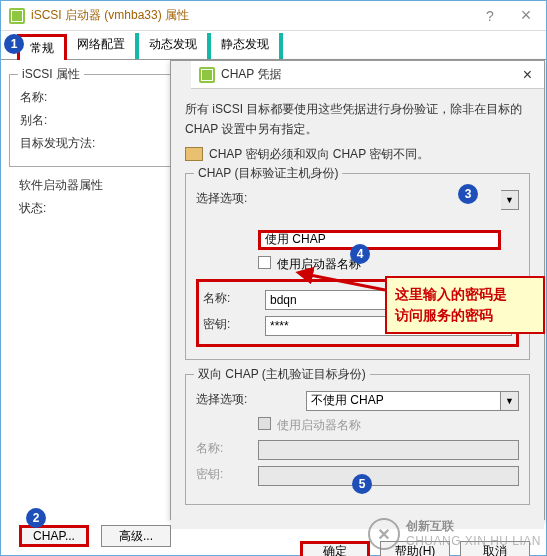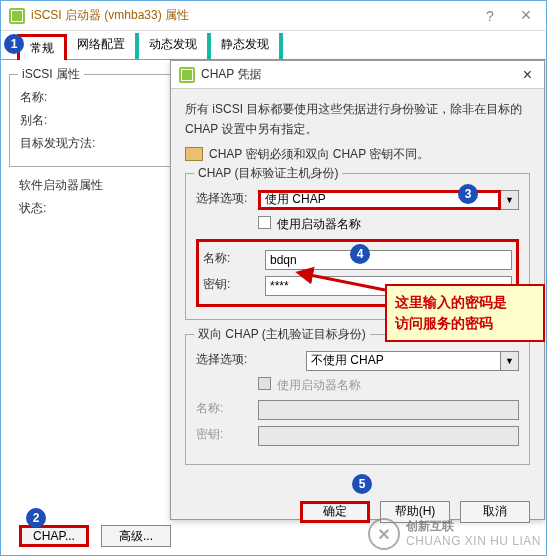--- a/index.html
+++ b/index.html
@@ -21,21 +21,21 @@
   .tab.active { border: 3px solid #c00; border-bottom: none; background: #fff; position: relative; top: 1px; }
   
   
   .group { border: 1px solid #aaa; margin: 8px; padding: 8px 10px; position: relative; }
   .group-legend { position: absolute; top: -9px; left: 8px; background: #fff; padding: 0 4px; color: #333; }
   .row { display: flex; align-items: center; margin: 6px 0; }
   .row .label { width: 90px; color: #333; text-align: left; }
   
   
   .dialog { position: absolute; left: 170px; top: 60px; width: 375px; height: 460px; background: #f0f0f0; border: 1px solid #999; box-shadow: 0 2px 6px rgba(0,0,0,0.2); }
-  .dlg-titlebar { height: 28px; background: #fff; border-bottom: 1px solid #ccc; display: flex; align-items: center; padding: 0 8px; }
+  .dlg-titlebar { height: 28px; background: #fff; border-bottom: 1px solid #ccc; display: flex; align-items: center; padding: 0 8px; margin-left: 20px; }
   .dlg-titlebar .icon-vmware { width: 16px; height: 16px; background: #8dc63f; border-radius: 2px; position: relative; margin-right: 6px; }
   .dlg-titlebar .icon-vmware::after { content: ""; position: absolute; left: 2px; top: 2px; width: 10px; height: 10px; border: 1px solid #fff; }
   .dlg-titlebar .title { flex: 1; color: #333; }
   .dlg-titlebar .close { font-size: 16px; color: #333; padding: 0 4px; }
   .dlg-body { padding: 10px 14px; background: #f0f0f0; }
   .instruction { font-size: 12px; color: #333; line-height: 1.7; margin-bottom: 6px; }
   .instruction2 { font-size: 12px; color: #333; display: flex; align-items: center; gap: 6px; margin-bottom: 10px; }
   .instruction2 .chap-icon { width: 18px; height: 14px; background: #e8c070; border: 1px solid #a08040; }
   
   .fieldset { border: 1px solid #aaa; padding: 10px 10px 12px 10px; position: relative; margin-bottom: 14px; }
@@ -53,21 +53,21 @@
   
   
   .bottom-row { display: flex; justify-content: flex-end; gap: 10px; padding: 12px 14px; }
   .btn { min-width: 70px; height: 22px; border: 1px solid #888; background: #f4f4f4; display: flex; align-items: center; justify-content: center; padding: 0 10px; font-size: 12px; }
   .btn.outlined { border: 3px solid #c00; }
   
   
   .circled { position: absolute; width: 20px; height: 20px; border-radius: 50%; background: #1e4fb8; color: #fff; display: flex; align-items: center; justify-content: center; font-size: 12px; font-weight: bold; z-index: 50; }
   
   
-  .callout { position: absolute; right: 2px; top: 276px; width: 160px; background: #fffecb; border: 2px solid #c00; padding: 6px 8px; font-size: 14px; color: #c00; z-index: 40; line-height: 1.5; font-weight: bold; margin-top: 8px;}
+  .callout { position: absolute; right: 2px; top: 276px; width: 160px; background: #fffecb; border: 2px solid #c00; padding: 6px 8px; font-size: 14px; color: #c00; z-index: 40; line-height: 1.5; font-weight: bold;}
   .arrow { position: absolute; z-index: 35; }
   .arrow svg { overflow: visible; }
   
   
   .main-bottom { position: absolute; bottom: 8px; left: 18px; display: flex; gap: 12px; }
   .main-bottom .btn { min-width: 70px; }
   
   
   .watermark { position: absolute; right: 6px; bottom: 6px; display: flex; align-items: center; gap: 6px; opacity: 0.7; }
   .watermark .wm-icon { width: 32px; height: 32px; border: 2px solid #888; border-radius: 50%; display: flex; align-items: center; justify-content: center; font-weight: bold; font-size: 16px; color: #888; }
@@ -130,21 +130,21 @@
     <div class="instruction">所有 iSCSI 目标都要使用这些凭据进行身份验证，除非在目标的 CHAP 设置中另有指定。</div>
     <div class="instruction2">
       <span class="chap-icon"></span>
       <span>CHAP 密钥必须和双向 CHAP 密钥不同。</span>
     </div>
 
     <div class="fieldset">
       <div class="fieldset-legend">CHAP (目标验证主机身份)</div>
       <div class="frow">
         <span class="flabel">选择选项:</span>
-        <input class="finput red-box" readonly="" style="flex: 1 1 0%;" value="使用 CHAP">
+        <input class="finput red-box" readonly="" style="flex: 1 1 0%; margin-top: 40px;" value="使用 CHAP">
         <span class="dropdown-btn">▼</span>
       </div>
       <div class="frow" style="padding-left:62px;">
         <span class="checkbox"></span>
         <span>使用启动器名称</span>
       </div>
       <div style="border:3px solid #c00; padding:2px 4px;">
         <div class="frow">
           <span class="flabel">名称:</span>
           <input class="finput" value="bdqn" style="">

